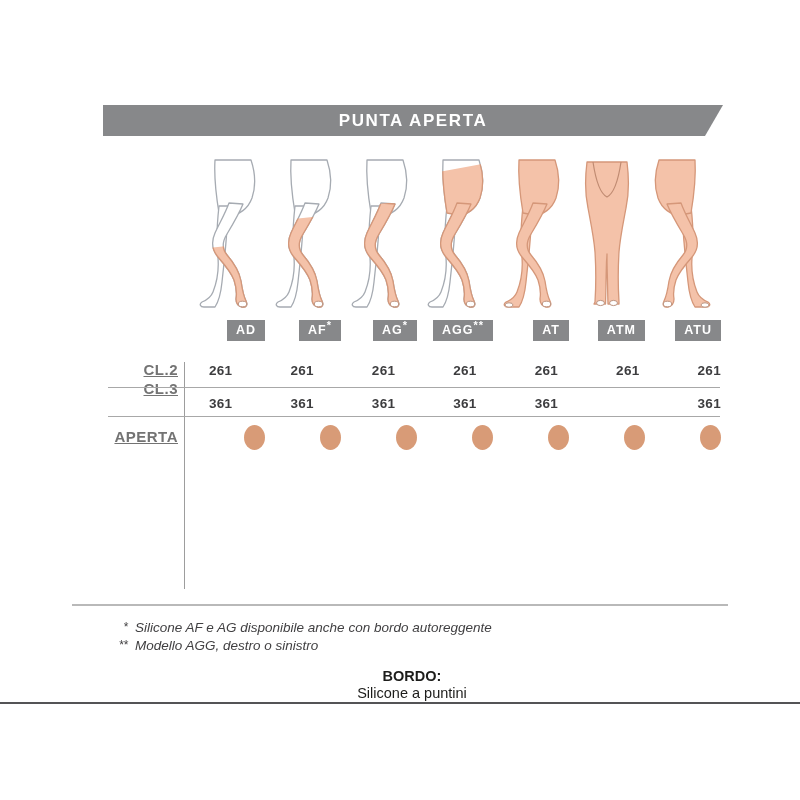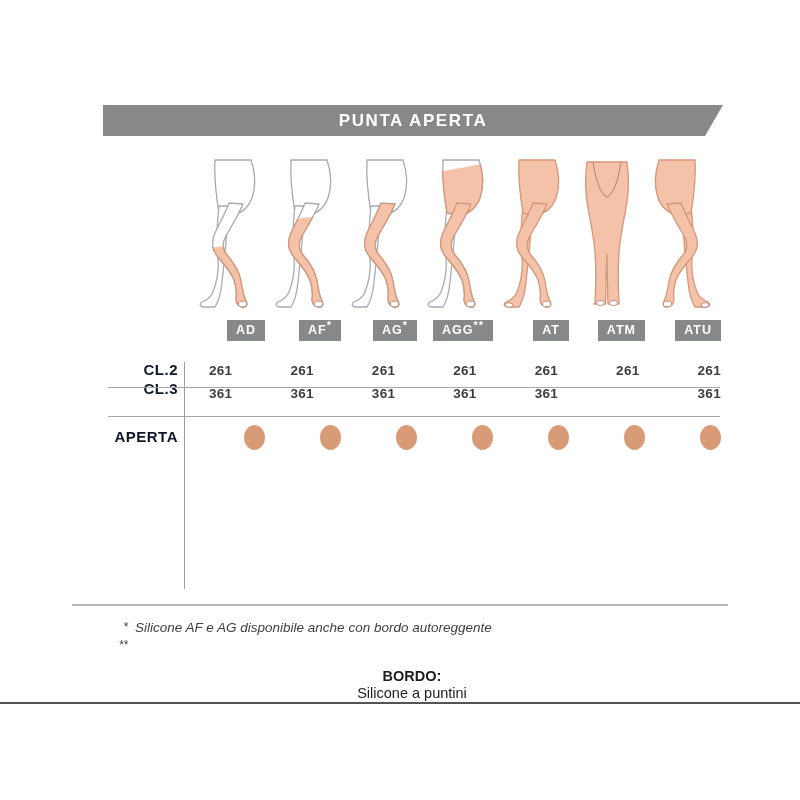--- a/index.html
+++ b/index.html
@@ -21,21 +21,21 @@
   .figs .cell{align-items:flex-end;}
   .figs svg{display:block;}
 
   .tags{top:319px;height:23px;}
   .tag{background:#87888a;color:#fff;font-weight:bold;font-size:12.5px;
        letter-spacing:1px;padding:3px 9px 4px 9px;line-height:14px;white-space:nowrap;}
   .tag sup{font-size:11px;line-height:0;}
 
   .valrow{height:26px;font-size:13.5px;font-weight:bold;color:#3d3d3f;letter-spacing:.3px;gap:38px;}
   .rowlab{left:0;width:178px;text-align:right;font-weight:bold;font-size:15px;
-          letter-spacing:.5px;color:#0f172a;height:26px;line-height:26px;}
+          letter-spacing:.5px;color:#737373;height:26px;line-height:26px;text-decoration:underline;}
 
   .dot{width:21px;height:25px;border-radius:50%;background:#d89b77;}
 
   
   .vline{left:184px;top:362px;width:1px;height:227px;background:#9d9d9d;}
   .hline{left:108px;width:612px;height:1px;background:#a8a8a8;}
   .sepline{left:72px;top:604px;width:656px;height:2px;background:#b9b9b9;}
   .bottomline{left:0;top:702px;width:800px;height:2px;background:#545456;}
 
   
@@ -189,21 +189,21 @@
 <div class="abs cols valrow" style="top:357px">
   <div class="cell">261</div>
   <div class="cell">261</div>
   <div class="cell">261</div>
   <div class="cell">261</div>
   <div class="cell">261</div>
   <div class="cell">261</div>
   <div class="cell">261</div>
 </div>
 
-<div class="abs cols valrow" style="top:380px">
+<div class="abs cols valrow" style="top:390px">
   <div class="cell">361</div>
   <div class="cell">361</div>
   <div class="cell">361</div>
   <div class="cell">361</div>
   <div class="cell">361</div>
   <div class="cell"></div>
   <div class="cell">361</div>
 </div>
 
 <div class="abs cols" style="top:423px;height:28px">
@@ -236,19 +236,20 @@
 <div class="abs sepline"></div>
 <div class="abs bottomline"></div>
 
 <div class="abs footnotes">
   <div class="fnline">
     <span class="fnmark">*</span>
     <span>Silicone AF e AG disponibile anche con bordo autoreggente</span>
   </div>
   <div class="fnline">
     <span class="fnmark">**</span>
+    <span>Modello AGG, destro o sinistro</span>
   </div>
 </div>
 
 <div class="abs bordo">
   <div class="t">BORDO:</div>
   <div class="s">Silicone a puntini</div>
 </div>
 
 </body></html>

